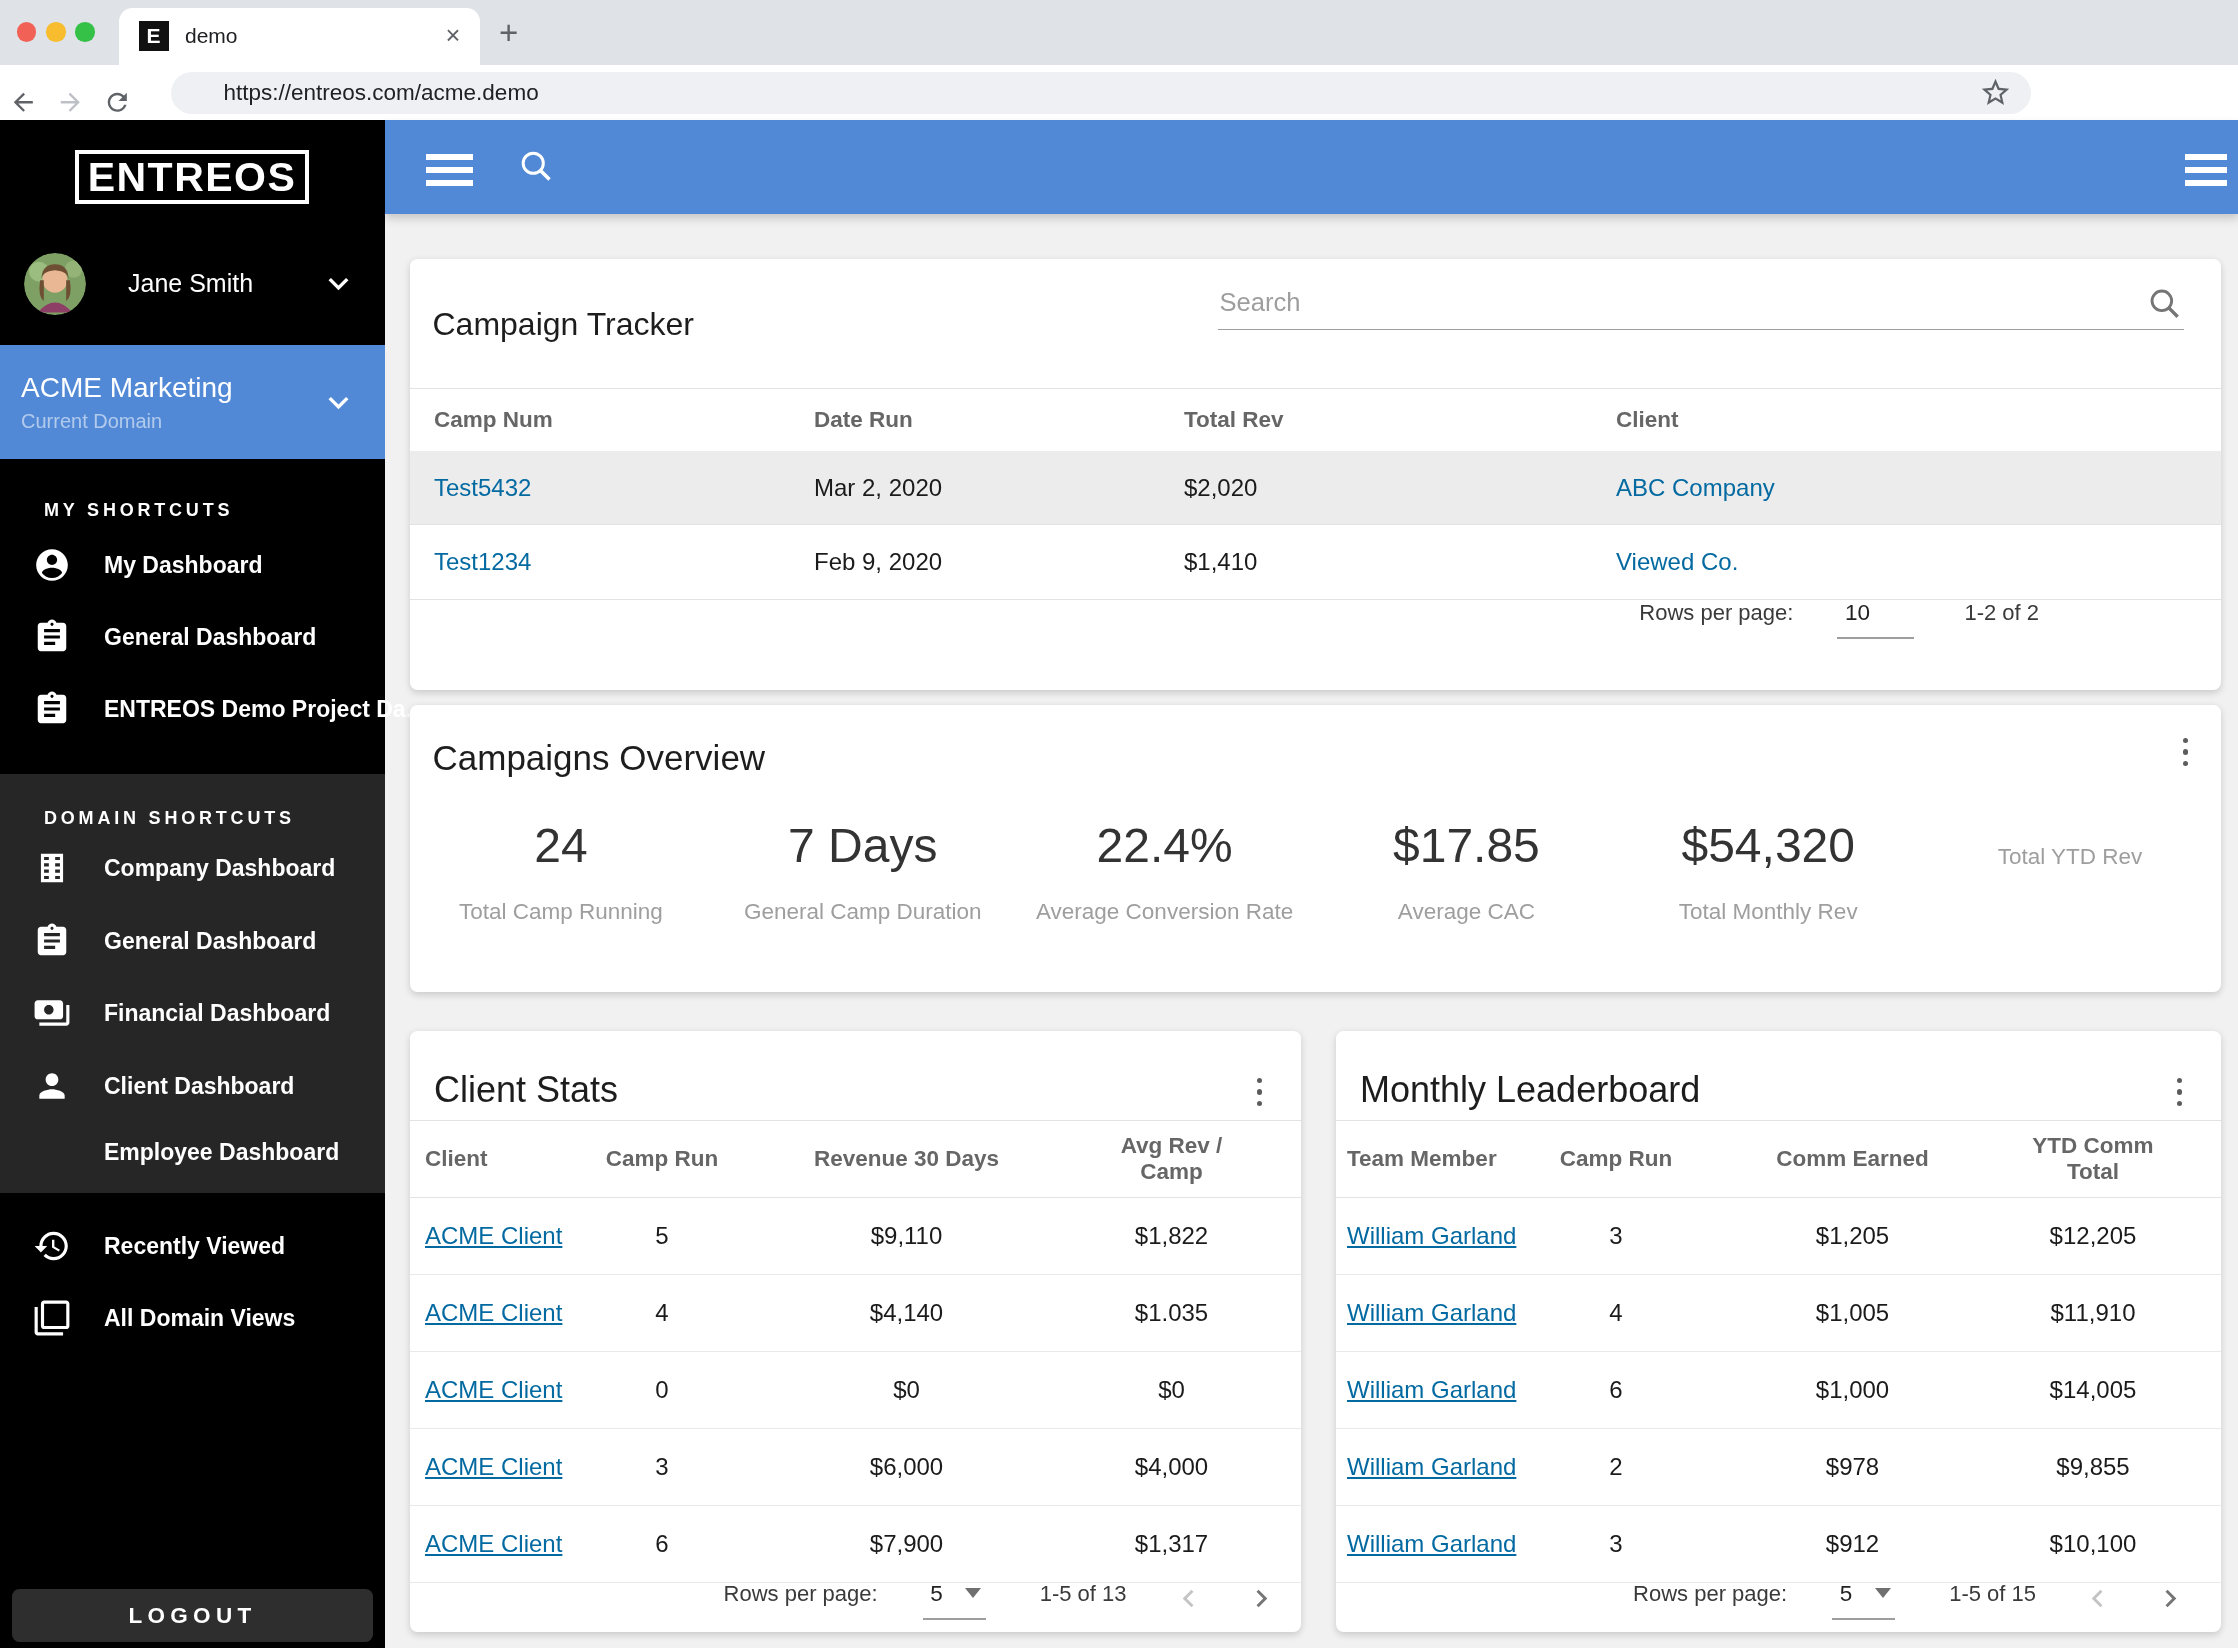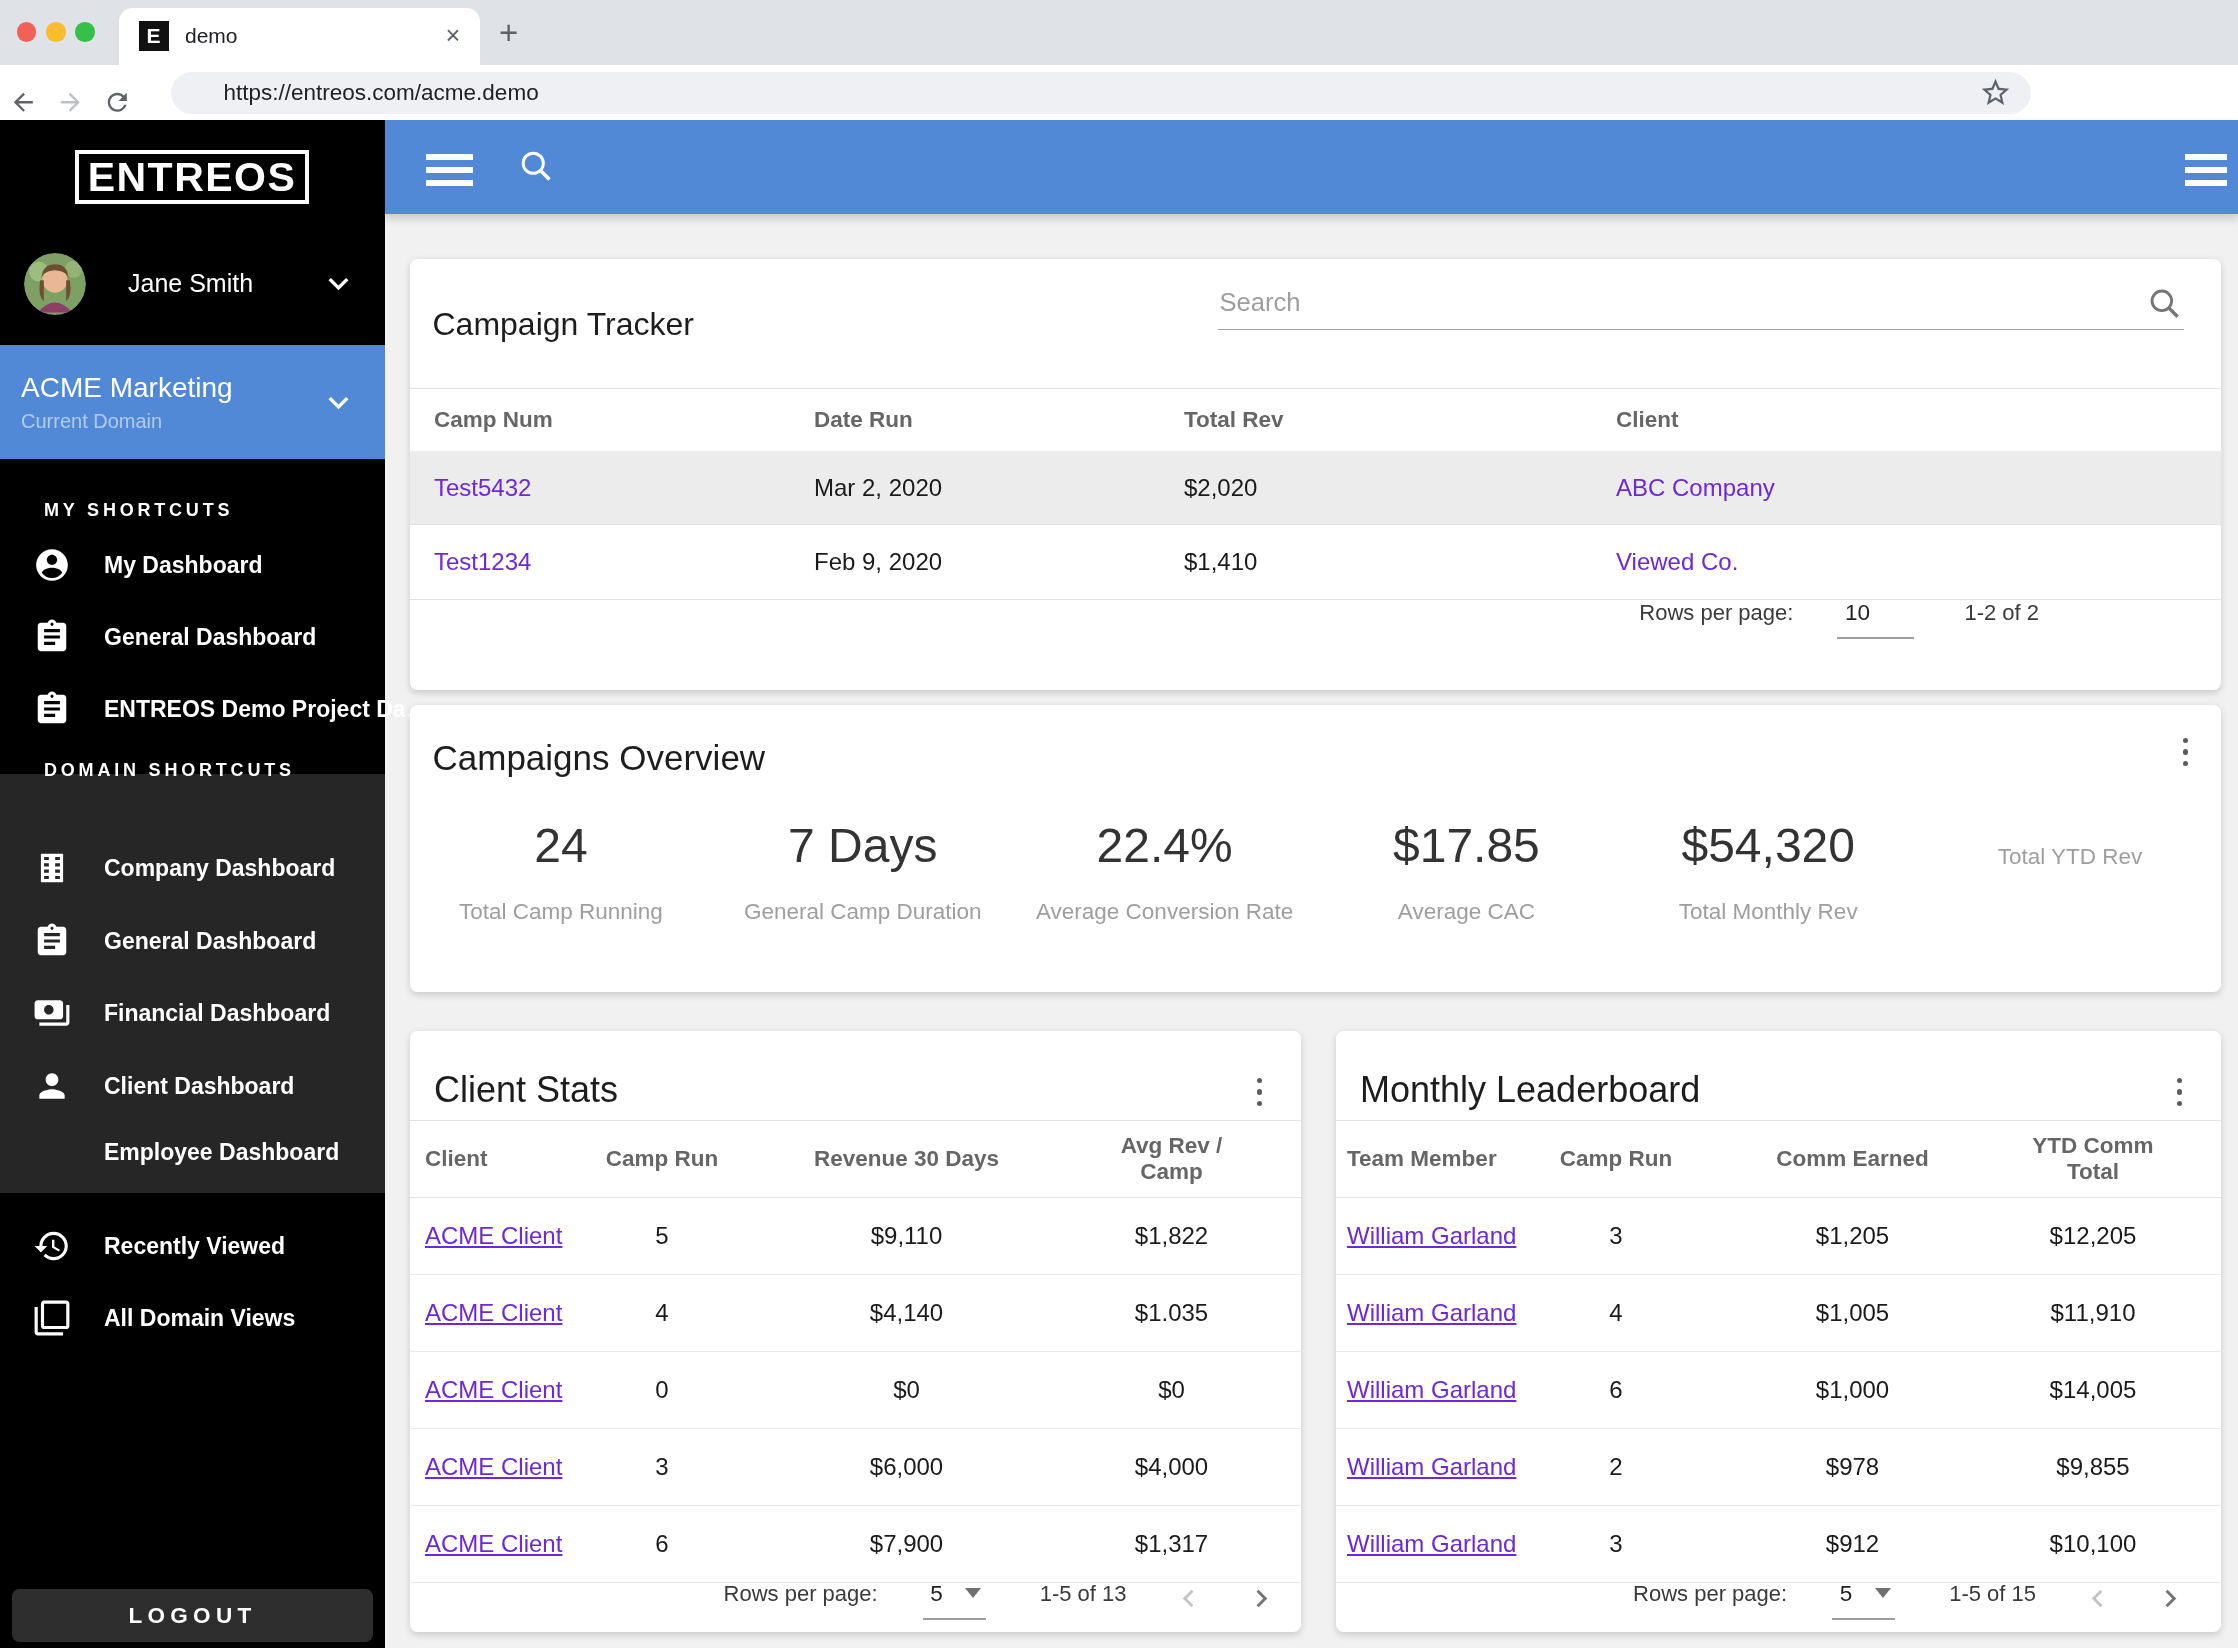--- a/index.html
+++ b/index.html
@@ -68,21 +68,21 @@
   .ct-search input { width:100%; border:none; outline:none; background:transparent; border-bottom:1.5px solid #9e9e9e; font-size:25.6px; color:#333; padding:13.5px 45px 12px 1.5px; font-family:"Liberation Sans", sans-serif; }
   .ct-search input::placeholder { color:#9e9e9e; }
   .ct-search .mag { position:absolute; right:0; top:10.5px; width:38px; height:38px; }
   .grid { display:grid; align-items:center; }
   .ct-grid { grid-template-columns:380px 370px 432px 1fr; padding-left:24px; }
   .ct-head { position:absolute; left:0; top:129px; width:100%; height:63px; border-top:1.5px solid #e3e3e3; }
   .th { font-size:22.5px; font-weight:700; color:#666; }
   .ct-row1 { position:absolute; left:0; top:192px; width:100%; height:73px; background:#ececec; }
   .ct-row2 { position:absolute; left:0; top:265px; width:100%; height:74px; border-top:1.5px solid #e3e3e3; }
   .td { font-size:24px; color:#1b1b1b; }
-  .link { color:#6d28d9; }
+  .link { color:#0369a1; }
   .link.u { text-decoration:underline; }
   .ct-pg { position:absolute; left:0; top:340px; width:100%; height:91px; border-top:1.5px solid #e3e3e3; }
 
   
   .pg { display:flex; align-items:flex-start; justify-content:flex-end; height:100%; }
   .pg-label { font-size:22px; color:#3a3a3a; }
   .pg-select { position:relative; display:flex; align-items:flex-start; justify-content:space-between; border-bottom:2.3px solid #9e9e9e; font-size:22.5px; color:#222; padding:0 4.5px 10.5px 7.5px; }
   .caret { width:0; height:0; border-left:8.3px solid transparent; border-right:8.3px solid transparent; border-top:10.5px solid #6f6f6f; margin-top:6.8px; }
   .pg-range { font-size:22px; color:#3a3a3a; }
   .pg-chev svg { width:35px; height:35px; }
@@ -214,21 +214,21 @@
       <span class="mi-label">General Dashboard</span>
     </div>
     <div class="mi" style="top:562px">
       <span class="mi-icon"><svg viewBox="0 0 24 24">
             <path fill="#fff" d="M19 3h-4.18C14.4 1.84 13.3 1 12 1c-1.3 0-2.4.84-2.82 2H5c-1.1 0-2 .9-2 2v14c0 1.1.9 2 2 2h14c1.1 0 2-.9 2-2V5c0-1.1-.9-2-2-2zm-7 0c.55 0 1 .45 1 1s-.45 1-1 1-1-.45-1-1 .45-1 1-1zm2 14H7v-2h7v2zm3-4H7v-2h10v2zm0-4H7V7h10v2z"></path>
           </svg></span>
       <span class="mi-label">ENTREOS Demo Project Da...</span>
     </div>
 
     <div class="darksec"></div>
-    <div class="sec-label" style="top:640px">DOMAIN SHORTCUTS</div>
+    <div class="sec-label" style="top:688px">DOMAIN SHORTCUTS</div>
 
     <div class="mi" style="top:721px">
       <span class="mi-icon"><svg viewBox="0 0 24 24">
             <path fill="#fff" d="M5 3v18h14V3H5zm5 16H7v-2h3v2zm0-4H7v-2h3v2zm0-4H7V9h3v2zm0-4H7V5h3v2zm7 12h-3v-2h3v2zm0-4h-3v-2h3v2zm0-4h-3V9h3v2zm0-4h-3V5h3v2z"></path>
           </svg></span>
       <span class="mi-label">Company Dashboard</span>
     </div>
     <div class="mi" style="top:794px">
       <span class="mi-icon"><svg viewBox="0 0 24 24">
             <path fill="#fff" d="M19 3h-4.18C14.4 1.84 13.3 1 12 1c-1.3 0-2.4.84-2.82 2H5c-1.1 0-2 .9-2 2v14c0 1.1.9 2 2 2h14c1.1 0 2-.9 2-2V5c0-1.1-.9-2-2-2zm-7 0c.55 0 1 .45 1 1s-.45 1-1 1-1-.45-1-1 .45-1 1-1zm2 14H7v-2h7v2zm3-4H7v-2h10v2zm0-4H7V7h10v2z"></path>

